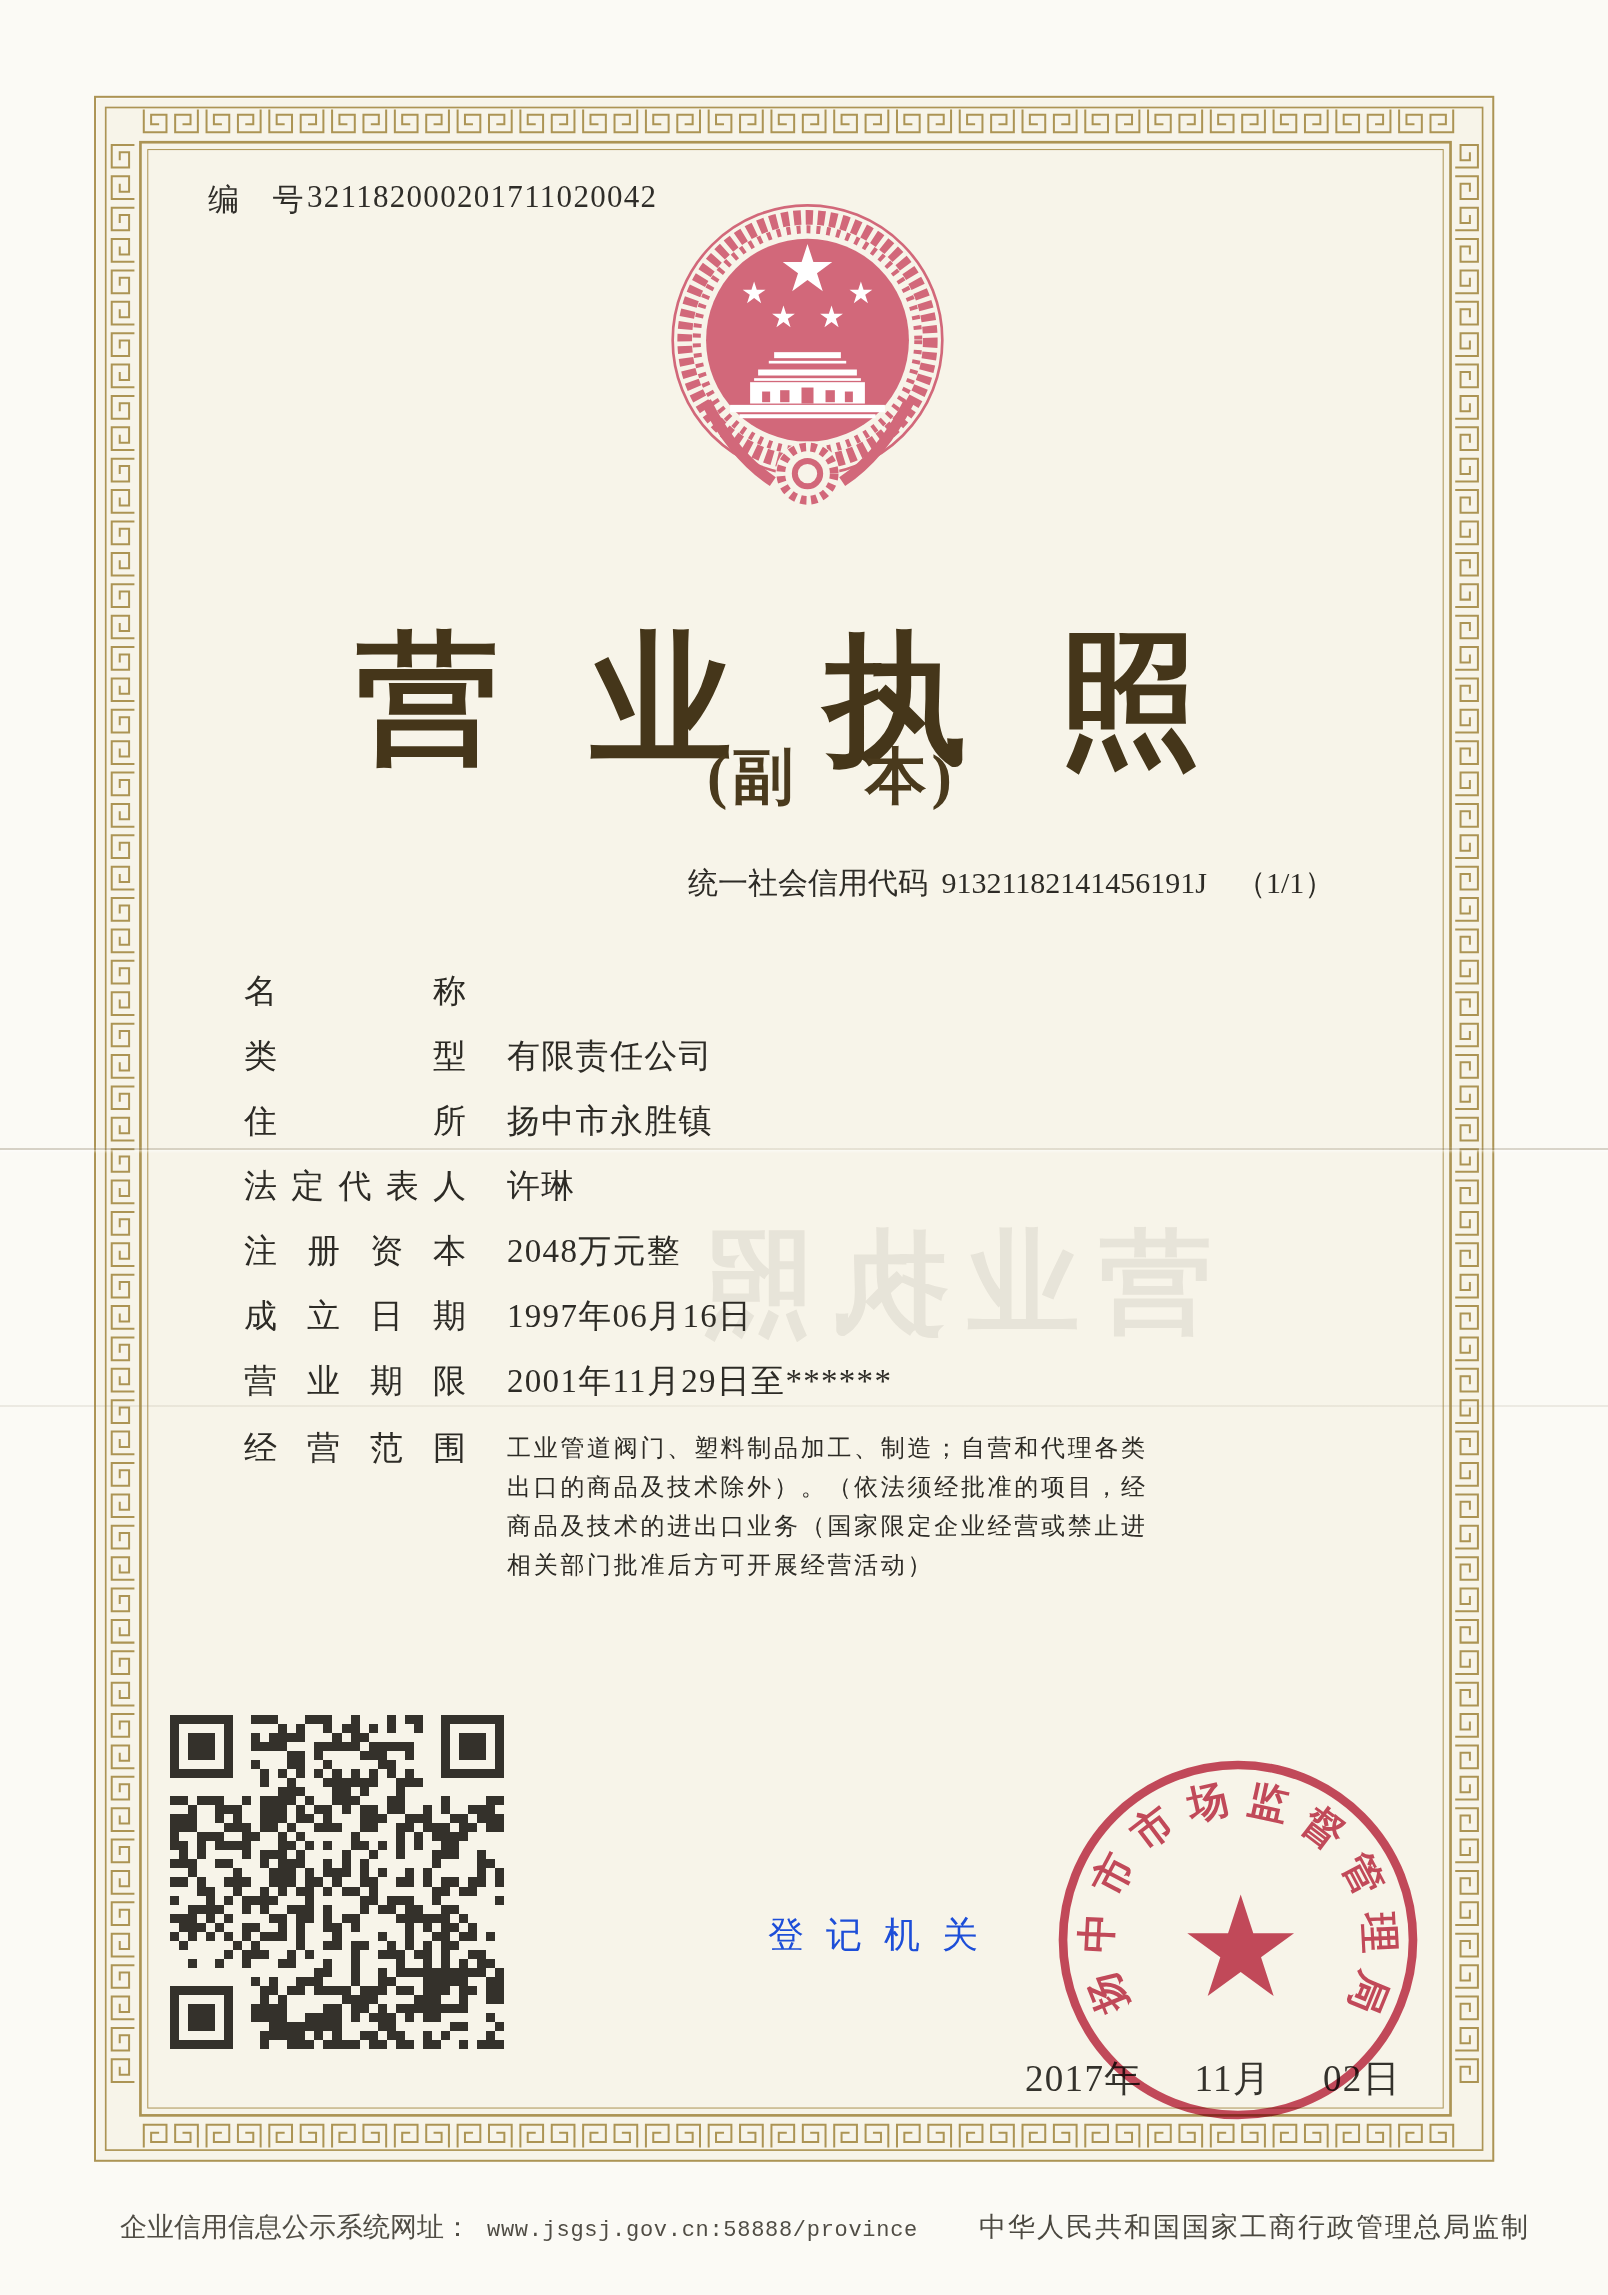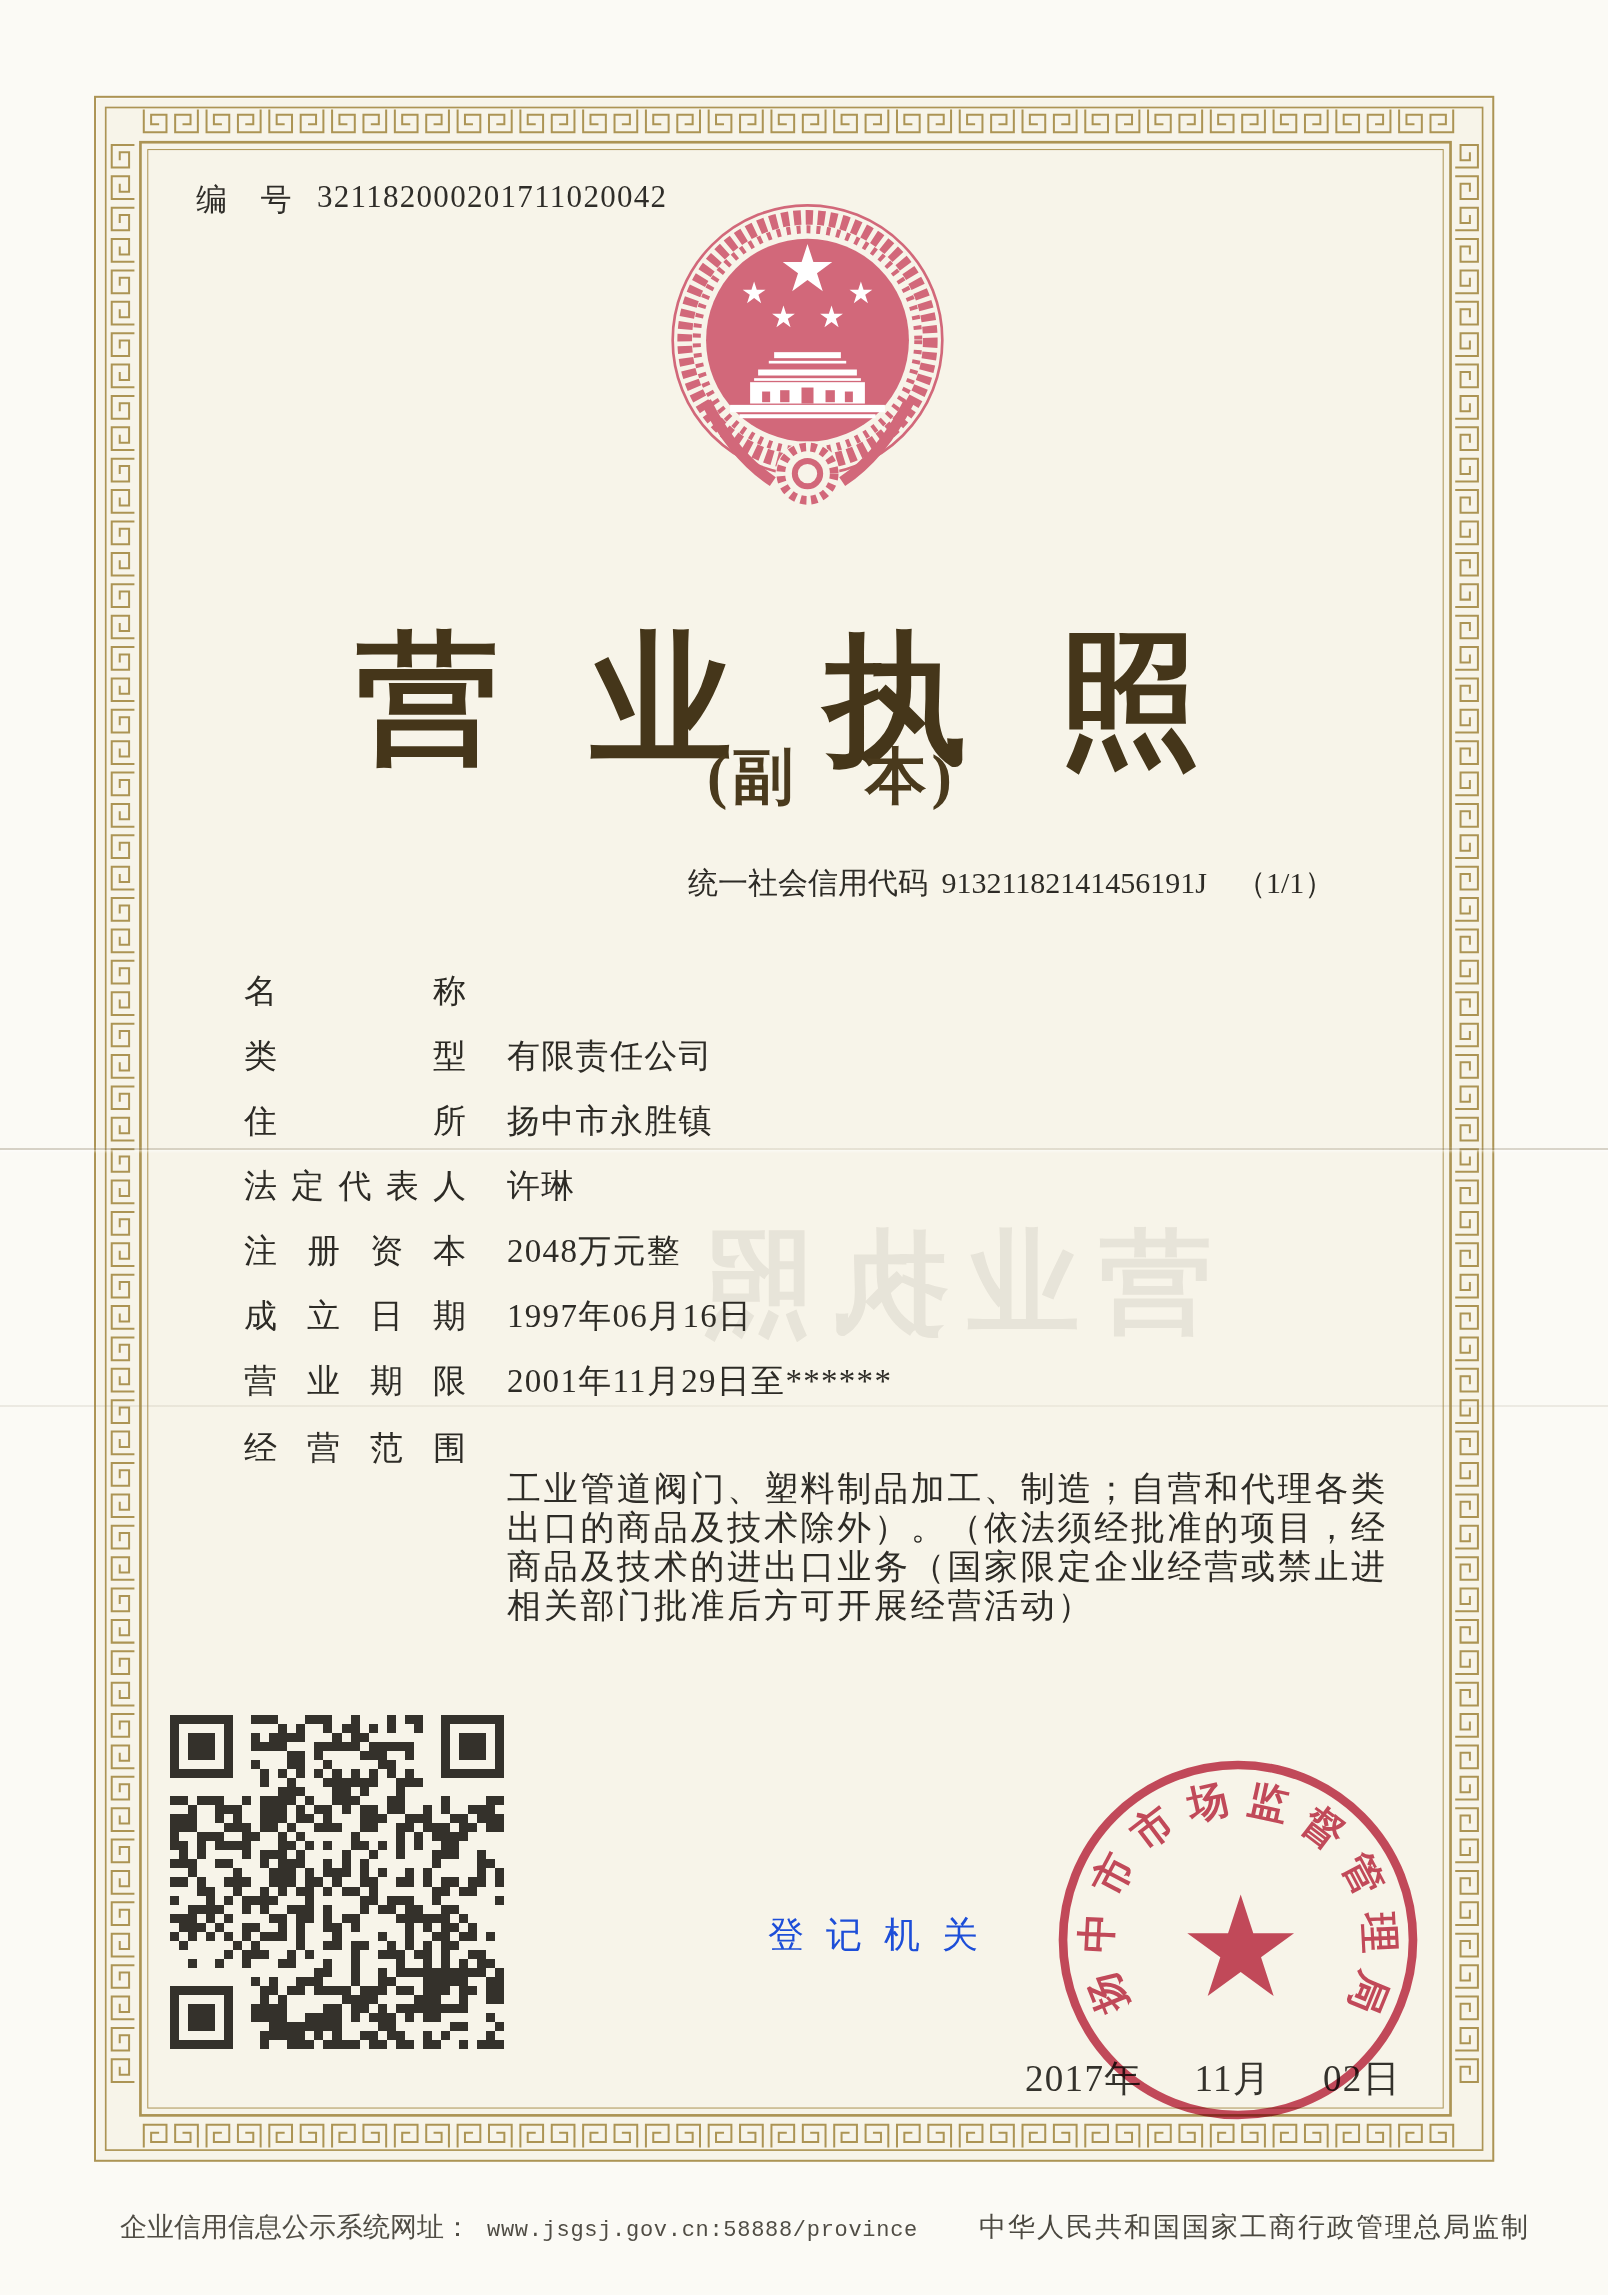--- a/index.html
+++ b/index.html
@@ -5,41 +5,41 @@
   :root{
     --paper:#f7f4e9; --margin:#fbfaf5; --gold:#ac9454; --bronze:#45361a;
     --ink:#2d2b26; --pink:#d2687a; --stamp:#c43d53; --qr:#34312b;
   }
   html,body{margin:0;padding:0;background:#e8e6df;}
   .page{position:relative;width:1609px;height:2295px;background:var(--margin);overflow:hidden;
         font-family:"Liberation Serif","DejaVu Serif",serif;color:var(--ink);}
   .paper-inner{position:absolute;left:97px;top:99px;width:1396px;height:2062px;background:var(--paper);}
   svg.overlay{position:absolute;left:0;top:0;}
 
-  .serial{position:absolute;left:196px;top:179px;font-size:31px;letter-spacing:1.3px;
-          color:#2f2d29;display:flex;gap:24px;}
+  .serial{position:absolute;left:208px;top:179px;font-size:31px;letter-spacing:1.3px;
+          color:#2f2d29;display:flex;gap:2px;}
   .emblem{position:absolute;left:667px;top:200px;width:281px;height:315px;}
   .pk-s{stroke:var(--pink);fill:none;} .pk-f{fill:var(--pink);}
 
   .title{position:absolute;left:150px;top:526px;width:1302px;text-align:center;
          font-family:"Liberation Sans","DejaVu Sans",sans-serif;font-weight:900;
          font-size:142px;letter-spacing:92px;margin-right:-92px;text-indent:47px;
          color:var(--bronze);line-height:1.1;}
   .subtitle{position:absolute;left:707px;top:736px;font-size:61px;font-weight:700;
             color:#4a3a1d;letter-spacing:5.3px;font-family:"Liberation Serif","DejaVu Serif",serif;}
   .credit{position:absolute;left:688px;top:863px;font-size:30px;display:flex;align-items:baseline;}
   .credit .code{margin-left:13.4px;} .credit .pg{margin-left:29px;}
 
   .fields{position:absolute;left:244px;top:959px;width:1182px;}
   .field-row{display:flex;align-items:center;min-height:65px;font-size:33px;}
   .field-label{display:inline-block;width:222px;text-align:justify;text-align-last:justify;
                flex:none;line-height:39px;font-family:Liberation Serif, serif;}
   .field-value{margin-left:41px;letter-spacing:1.3px;}
   .scope-row{align-items:flex-start;min-height:0;padding-top:14.7px;}
-  .scope-row .field-value{width:908px;font-size:34px;line-height:39px;letter-spacing:2.7px;margin-top:40px;}
+  .scope-row .field-value{width:908px;font-size:24px;line-height:39px;letter-spacing:2.7px;}
 
   .bleed{position:absolute;left:681px;top:1208px;font-size:112px;font-weight:900;
          font-family:"Liberation Sans","DejaVu Sans",sans-serif;letter-spacing:20px;
          color:rgba(80,72,58,0.09);transform:scaleX(-1);}
   .crease{position:absolute;left:0;width:1609px;height:2px;}
   .crease1{top:1148px;background:linear-gradient(90deg,rgba(140,128,104,.34),rgba(160,150,125,.18),rgba(140,128,104,.32));box-shadow:0 1.3px 2.7px rgba(255,255,255,.8);}
   .crease2{top:1405px;background:linear-gradient(90deg,rgba(140,128,104,.14),rgba(150,140,115,.08),rgba(140,128,104,.14));}
 
   .qr{position:absolute;left:170px;top:1715px;width:334px;height:334px;}
   .reg-label{position:absolute;left:768px;top:1911px;font-size:36px;letter-spacing:22px;

